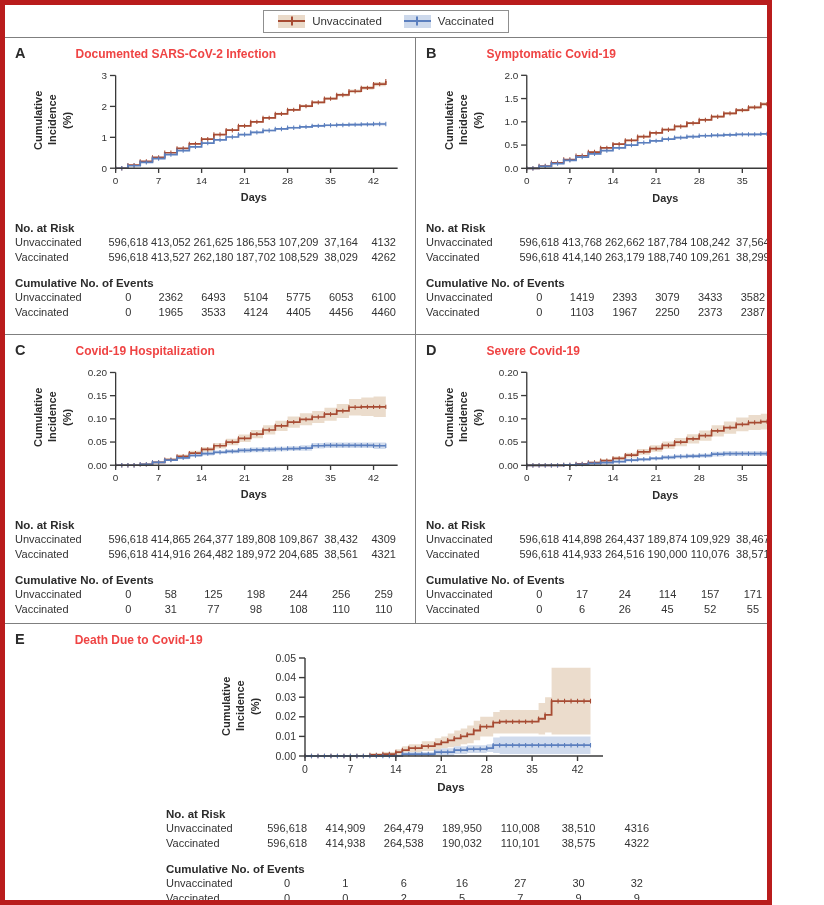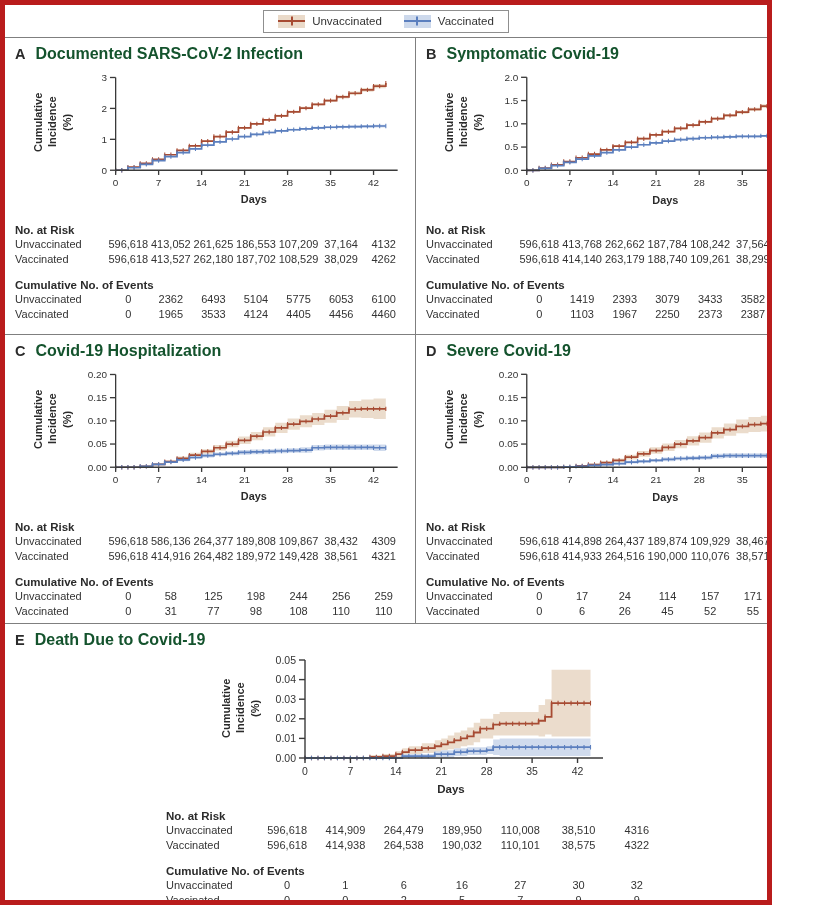--- a/index.html
+++ b/index.html
@@ -16,21 +16,21 @@
   .swatch .band{position:absolute;left:0;top:0;right:0;bottom:0;}
   .swatch .line{position:absolute;left:0;right:0;top:50%;height:2px;margin-top:-1px;}
   .swatch .plus{position:absolute;left:50%;top:50%;width:2px;height:9px;transform:translate(-50%,-50%);}
 
   #panels{display:grid;grid-template-columns:411px 411px;grid-template-rows:297px 289px 287px;}
   .panel{border-top:1px solid #7f7f7f;box-sizing:border-box;padding:4px 8px 4px 8px;overflow:hidden;}
   .panel.bordered-right{border-right:1px solid #7f7f7f;}
   .panel.full{grid-column:1 / 3;}
   .panel-header{display:flex;align-items:baseline;gap:10px;padding:3px 2px 3px 2px;}
   .panel-letter{font-size:14.5px;font-weight:bold;color:#2b2b2b;}
-  .panel-title{font-size:16px;font-weight:bold;color:#14532d;}
+  .panel-title{font-size:12px;font-weight:bold;color:#ef4444;margin-left:40px;}
 
   .chart-row{display:flex;align-items:flex-start;}
   .panel:not(.full) .chart-row{margin-left:18px;}
   .panel.full .chart-row{justify-content:center;}
   .ylabel{
     writing-mode:vertical-rl;transform:rotate(180deg);
     height:112px;text-align:center;font-weight:bold;font-size:11px;
     line-height:1.3;color:#2b2b2b;white-space:pre-line;margin-top:0;
   }
   .tables{padding:0 2px;}
@@ -286,34 +286,34 @@
             <line x1="316.53333333333336" y1="106" x2="316.53333333333336" y2="111" stroke="#3a3a3a" stroke-width="1.4"></line>
             <text x="316.53333333333336" y="123" text-anchor="middle" font-size="10.5" fill="#333" font-family="Liberation Sans, sans-serif">42</text>
             <text x="190" y="141" text-anchor="middle" font-size="11.5" font-weight="bold" fill="#2b2b2b" font-family="Liberation Sans, sans-serif">Days</text>
           </svg>
         </div>
         <div class="tables">
           <div class="tbl-header">No. at Risk</div>
           <div class="tbl-row">
             <span class="lbl">Unvaccinated</span>
             <span class="val">596,618</span>
-            <span class="val">586,136</span>
+            <span class="val">414,865</span>
             <span class="val">264,377</span>
             <span class="val">189,808</span>
             <span class="val">109,867</span>
             <span class="val">38,432</span>
             <span class="val">4309</span>
           </div>
           <div class="tbl-row">
             <span class="lbl">Vaccinated</span>
             <span class="val">596,618</span>
             <span class="val">414,916</span>
             <span class="val">264,482</span>
             <span class="val">189,972</span>
-            <span class="val">149,428</span>
+            <span class="val">204,685</span>
             <span class="val">38,561</span>
             <span class="val">4321</span>
           </div>
           <div class="tbl-header">Cumulative No. of Events</div>
           <div class="tbl-row">
             <span class="lbl">Unvaccinated</span>
             <span class="val">0</span>
             <span class="val">58</span>
             <span class="val">125</span>
             <span class="val">198</span>

